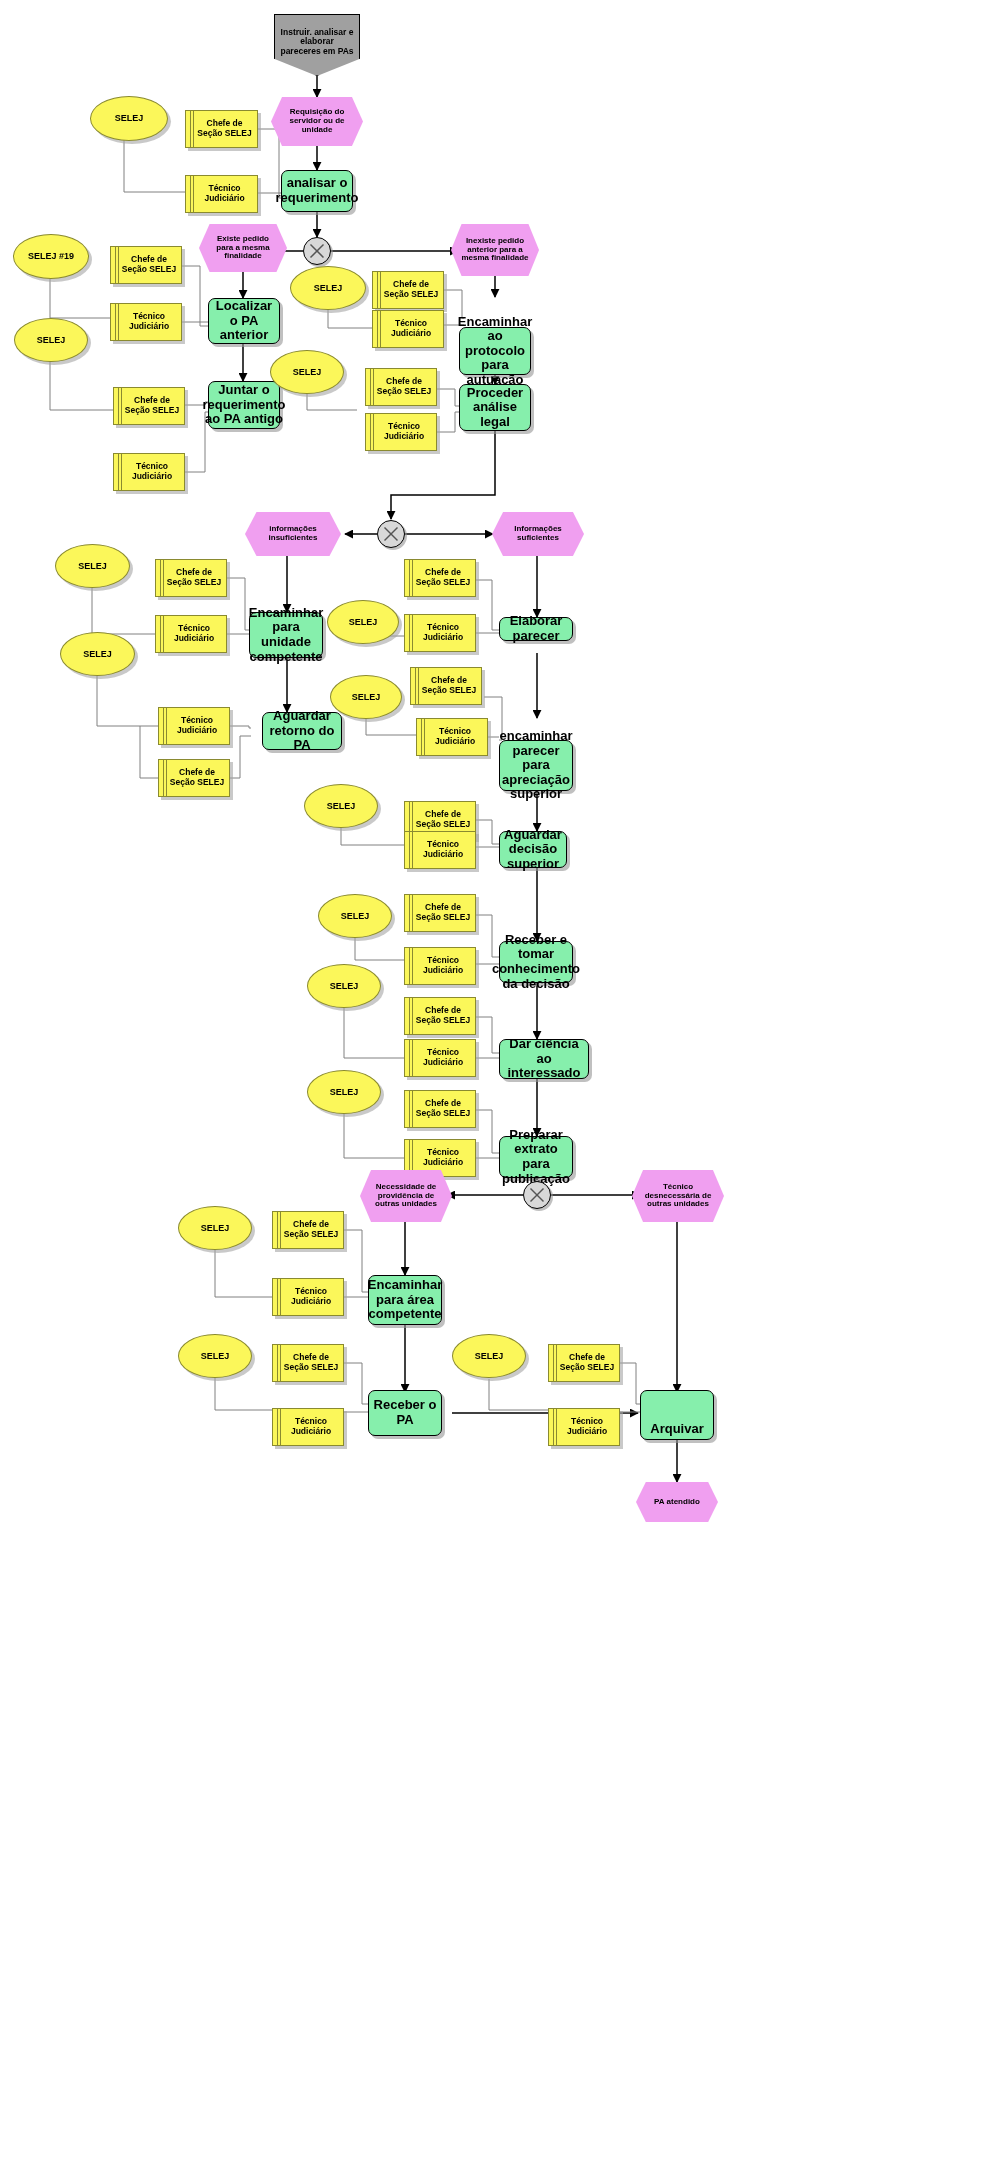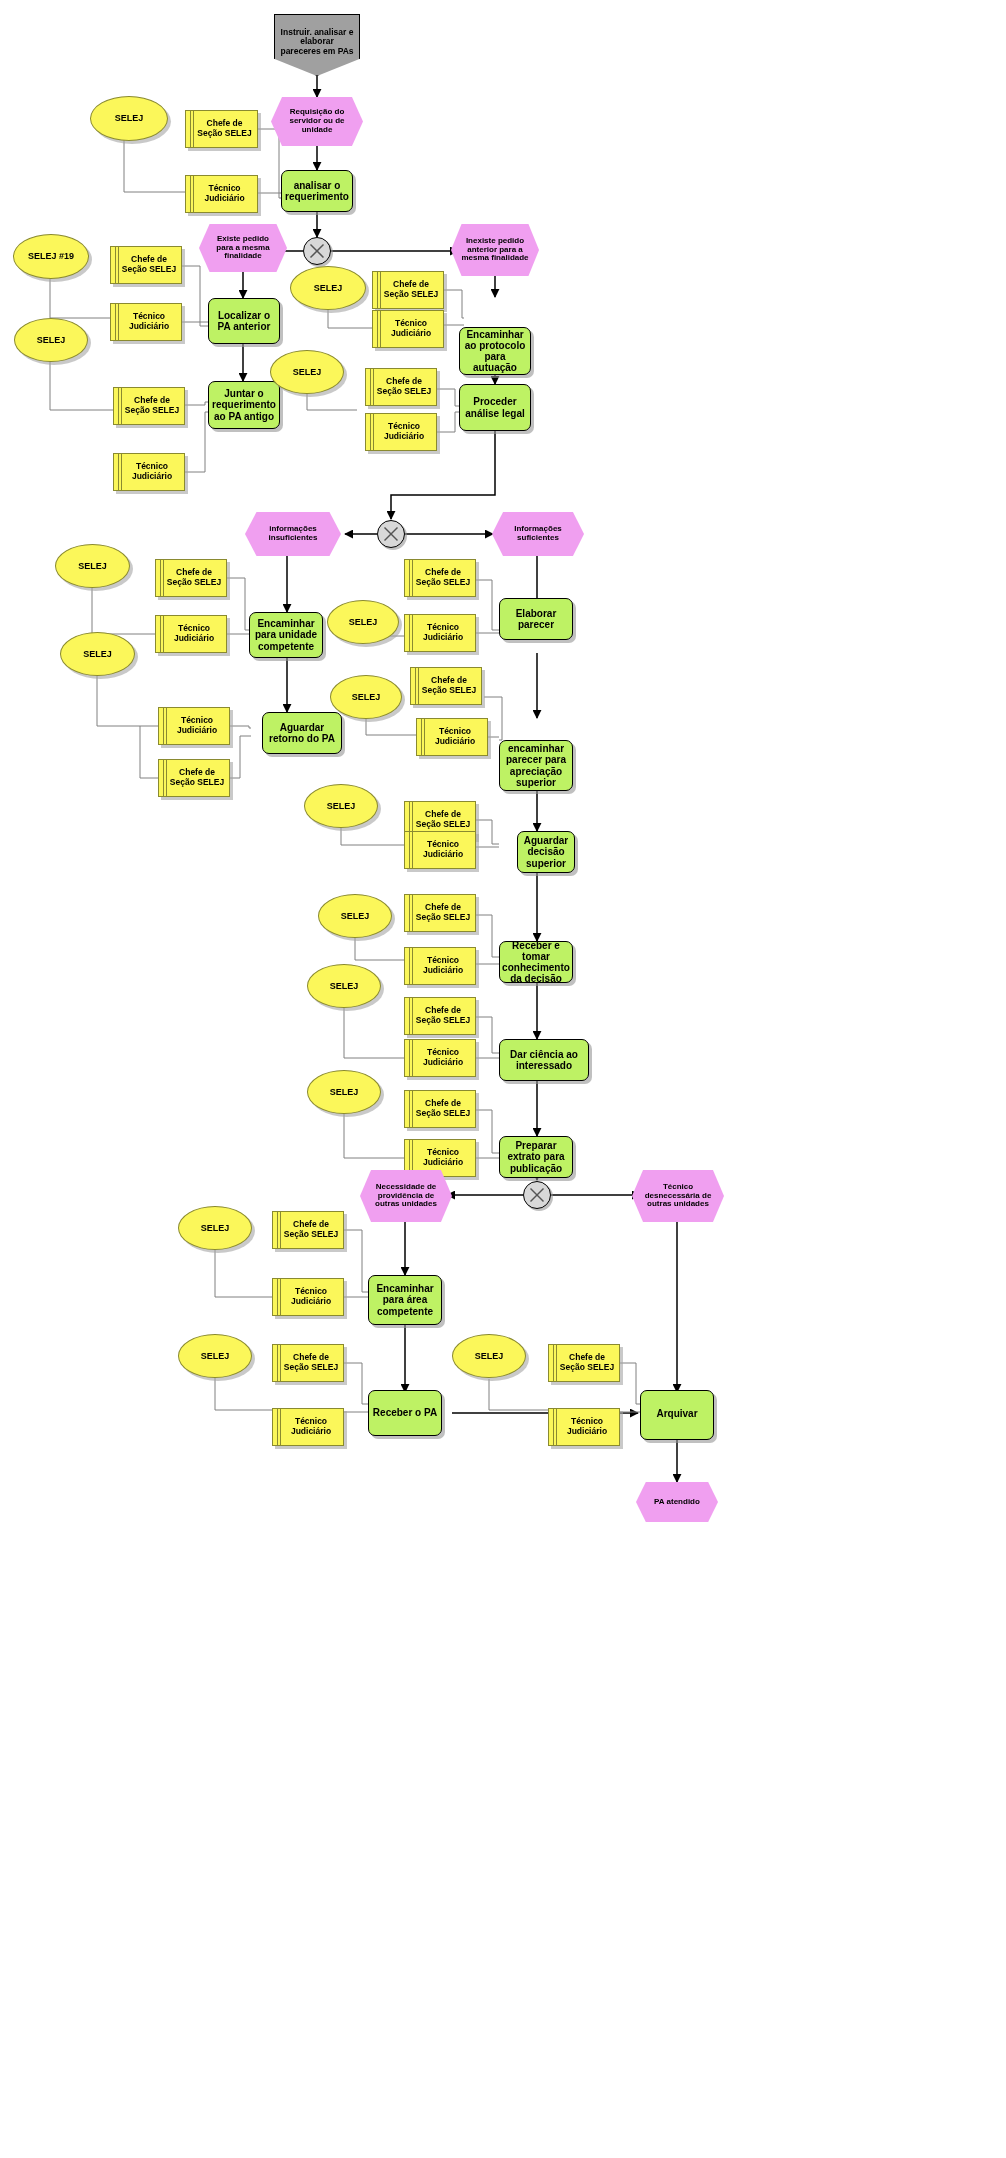--- a/index.html
+++ b/index.html
@@ -48,25 +48,25 @@
     background:#f09ff0;
     font-size:8px;
     padding:2px 10px;
     clip-path:polygon(12% 0,88% 0,100% 50%,88% 100%,12% 100%,0 50%);
     filter:drop-shadow(3px 3px 0 rgba(150,150,150,.65));
     border:none;
   }
 
   
   .task{
-    background:#bef264;
+    background:#86efac;
     border:1px solid #000;
     border-radius:7px;
-    font-size:10px;
-    padding:20px 3px;
+    font-size:13px;
+    padding:2px 3px;
     box-shadow:3px 3px 0 rgba(150,150,150,.6);
   }
 
   
   .gateway{
     width:28px;height:28px;
     border-radius:50%;
     background:#d8d8d8;
     border:1.6px solid #000;
     box-shadow:2px 2px 0 rgba(150,150,150,.6);
@@ -413,41 +413,41 @@
   </div>
 
   <div class="node role" style="left:410px;top:667px;width:72px;height:38px;">
     <span class="rl">Chefe de Seção SELEJ</span>
   </div>
 
   <div class="node role" style="left:416px;top:718px;width:72px;height:38px;">
     <span class="rl">Técnico Judiciário</span>
   </div>
 
-  <div class="node task" style="left:499px;top:598px;width:74px;height:36px;">
+  <div class="node task" style="left:499px;top:617px;width:74px;height:24px;">
     <span>Elaborar parecer</span>
   </div>
 
   <div class="node task" style="left:499px;top:718px;width:74px;height:51px;margin-top:22px;">
     <span>encaminhar parecer para apreciação superior</span>
   </div>
 
   <div class="node orgunit" style="left:304px;top:784px;width:74px;height:44px;">
     <span>SELEJ</span>
   </div>
 
   <div class="node role" style="left:404px;top:801px;width:72px;height:38px;">
     <span class="rl">Chefe de Seção SELEJ</span>
   </div>
 
   <div class="node role" style="left:404px;top:831px;width:72px;height:38px;">
     <span class="rl">Técnico Judiciário</span>
   </div>
 
-  <div class="node task" style="left:499px;top:831px;width:58px;height:37px;margin-left:18px;">
+  <div class="node task" style="left:499px;top:831px;width:68px;height:37px;">
     <span>Aguardar decisão superior</span>
   </div>
 
   <div class="node orgunit" style="left:318px;top:894px;width:74px;height:44px;">
     <span>SELEJ</span>
   </div>
 
   <div class="node role" style="left:404px;top:894px;width:72px;height:38px;">
     <span class="rl">Chefe de Seção SELEJ</span>
   </div>

